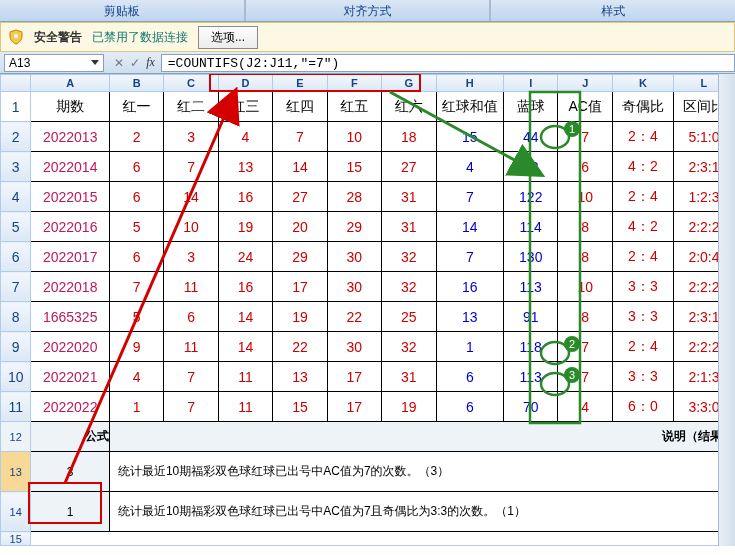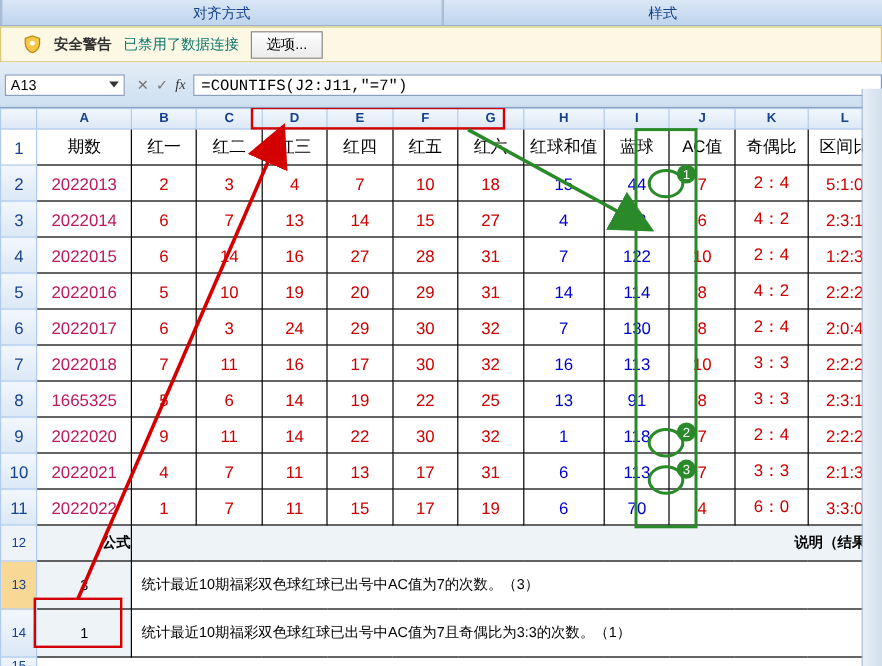--- a/index.html
+++ b/index.html
@@ -2,27 +2,27 @@
 <html><head>
 <meta charset="utf-8">
 <style>
 * { box-sizing: border-box; margin: 0; padding: 0; }
 body { font-family: "Microsoft YaHei", SimSun, Arial, sans-serif; font-size: 12px; background: #fff; width: 735px; position: relative; }
 
 .ribbon { display: flex; background: linear-gradient(#dbe7f5, #bed5ee); border-bottom: 1px solid #8ba0bc; height: 22px; }
 .ribbon-sep { width: 1px; background: #a8bbd4; }
 .ribbon-item { flex: 1; text-align: center; line-height: 22px; color: #15428b; font-size: 12px; }
 
-.security-bar { display: flex; align-items: center; background: #fdf8e3; border: 1px solid #d9c97e; height: 30px; padding: 0 18px; gap: 10px; }
+.security-bar { display: flex; align-items: center; background: #fdf8e3; border: 1px solid #d9c97e; height: 30px; padding: 0 7px; gap: 10px; }
 .shield { width: 16px; height: 16px; }
 .sec-title { font-weight: bold; color: #333; }
 .sec-msg { color: #0f766e; }
 .btn { background: linear-gradient(#fdfdfd,#ececec); border: 1px solid #8a8a8a; padding: 2px 12px; font-size: 12px; cursor: pointer; }
 
-.formula-row { display: flex; background: linear-gradient(#e4edf7,#cddff0); border-bottom: 1px solid #8ba0bc; height: 38px; align-items: center; }
+.formula-row { display: flex; background: linear-gradient(#e4edf7,#cddff0); border-bottom: 1px solid #8ba0bc; height: 22px; align-items: center; }
 .name-box { width: 100px; background: #fff; border: 1px solid #8ba0bc; margin: 0 4px; padding: 1px 4px; display: flex; align-items: center; justify-content: space-between; }
 .dd { width: 0; height: 0; border-left: 4px solid transparent; border-right: 4px solid transparent; border-top: 5px solid #333; }
 .fx-controls { display: flex; gap: 6px; padding: 0 6px; color: #777; }
 .fx-controls span { cursor: pointer; }
 .fx-label { font-style: italic; font-family: "Times New Roman"; color: #333; margin-right: 6px; }
 .formula-input { flex: 1; background: #fff; border: 1px solid #8ba0bc; height: 18px; padding: 1px 6px; font-family: "Courier New", monospace; font-size: 13px; }
 
 .sheet-wrap { position: relative; overflow: hidden; }
 .sheet { border-collapse: collapse; table-layout: fixed; width: 100%; }
 .sheet th, .sheet td { border: 1px solid #b0cbeb; text-align: center; }
@@ -44,20 +44,21 @@
 .desc-row .result { background: #eef3f8; text-align: center; }
 .desc-row .desc { text-align: left; padding-left: 8px; }
 
 svg.overlay { position: absolute; top: 0; left: 0; pointer-events: none; }
 .scroll-gutter { position: absolute; right: 0; top: 74px; bottom: 0; width: 17px; background: linear-gradient(90deg,#e8eef6,#d4dfec); border-left: 1px solid #a8bbd4; }
 </style>
 </head>
 <body>
 
 <div class="ribbon">
+  <div class="ribbon-item">剪贴板</div>
     <div class="ribbon-sep"></div>
     <div class="ribbon-sep"></div>
   <div class="ribbon-item">对齐方式</div>
     <div class="ribbon-sep"></div>
     <div class="ribbon-sep"></div>
   <div class="ribbon-item">样式</div>
 </div>
 
 <div class="security-bar">
   <svg class="shield" viewBox="0 0 16 16">

